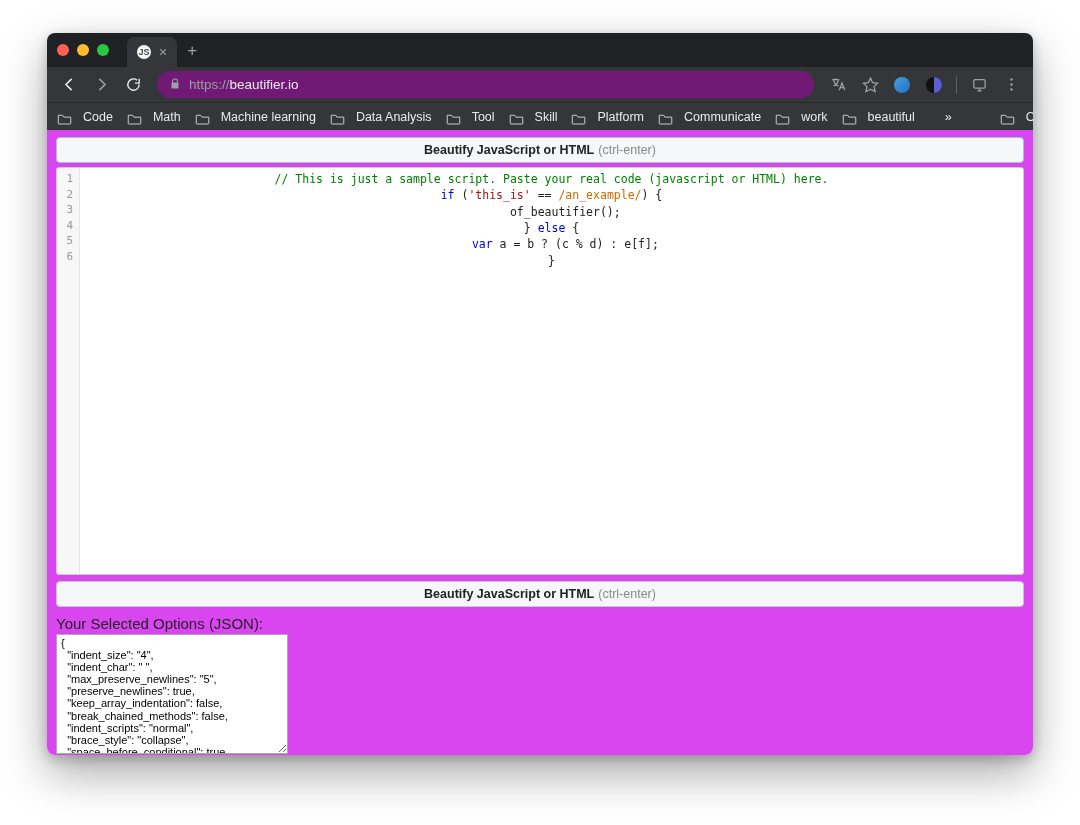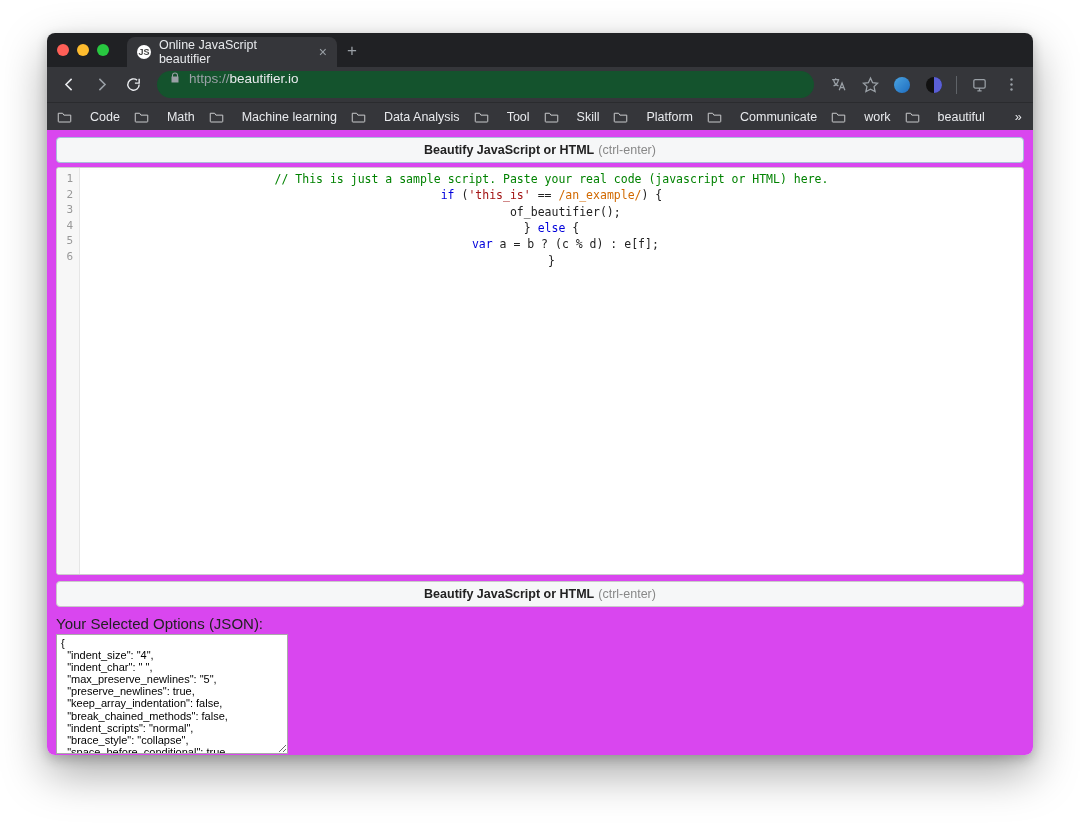--- a/index.html
+++ b/index.html
@@ -20,32 +20,32 @@
     color:#e8eaed; font-size:12.5px; gap:8px; align-self:flex-end; max-width:210px;
   }
   .tab .favicon{width:14px;height:14px;border-radius:50%;background:#fff;display:flex;align-items:center;justify-content:center;color:#444;font-size:9px;font-weight:bold;}
   .tab .close{color:#9aa0a6;font-size:14px;line-height:1;}
   .newtab{color:#9aa0a6;margin-left:10px;font-size:17px;line-height:1;}
   
   .omnirow{height:35px;background:#35363a;display:flex;align-items:center;padding:0 8px;gap:4px;}
   .navbtn{width:28px;height:28px;display:flex;align-items:center;justify-content:center;color:#9aa0a6;border-radius:50%;}
   .navbtn.active{color:#e8eaed;}
   .navbtn svg{width:17px;height:17px;}
-  .urlbar{flex:1;height:27px;background:#14532d;border-radius:14px;display:flex;padding:0 12px;color:#e8eaed;font-size:13.5px;margin:0 6px;}
+  .urlbar{flex:1;height:27px;background:#701a75;border-radius:14px;display:flex;align-items:center;padding:0 12px;color:#e8eaed;font-size:13.5px;margin:0 6px;}
   .urlbar .lock{color:#9aa0a6;margin-right:8px;font-size:13px;}
   .url-scheme{color:#9aa0a6}
   .ricon{width:28px;height:28px;display:flex;align-items:center;justify-content:center;color:#9aa0a6;}
   .ricon svg{width:17px;height:17px;}
   .sep{width:1px;height:18px;background:#5f6368;margin:0 4px;}
   .ext-blue{width:16px;height:16px;border-radius:50%;background:linear-gradient(135deg,#4aa3e0,#1e6dc0);}
   .ext-dark{width:16px;height:16px;border-radius:50%;background:#111;display:flex;align-items:center;justify-content:center}
   .ext-dark .half{width:8px;height:16px;border-radius:0 8px 8px 0;background:#5a5fd6;position:relative;left:4px}
   
   .bmbar{height:28px;background:#35363a;border-top:1px solid #2a2b2e;display:flex;align-items:center;padding:0 10px;gap:14px;color:#e8eaed;font-size:12.5px;overflow:hidden;white-space:nowrap;}
-  .bmitem{display:flex;align-items:center;gap:18px;cursor:pointer}
+  .bmitem{display:flex;align-items:flex-end;gap:11px;cursor:pointer}
   .foldericon{width:15px;height:11px;display:inline-block;position:relative}
   .foldericon svg{width:15px;height:12px;display:block}
   .bmbar .chev{color:#e8eaed;margin-left:2px;}
   .bmbar .right-sep{width:1px;height:18px;background:#5f6368;margin:0 8px 0 12px;}
   
   .page{position:absolute;top:97px;left:0;right:0;bottom:0;background:#d946ef;overflow:hidden;}
   .beautify-btn{
     margin:7px 9px 4px 9px;border:1px solid #a7c0d9;border-radius:4px;background:#f6f7f8;
     height:26px;display:flex;align-items:center;justify-content:center;font-size:12.5px;color:#333;cursor:pointer;
   }
@@ -78,21 +78,20 @@
 <div class="browser">
 
   <div class="tabbar">
     <div class="traffic">
       <div class="light red"></div>
       <div class="light yellow"></div>
       <div class="light green"></div>
     </div>
     <div class="tab">
       <span class="favicon">JS</span>
-      <span>Online JavaScript beautifier</span>
       <span class="close">×</span>
     </div>
     <div class="newtab">+</div>
   </div>
 
   <div class="omnirow">
     <div class="navbtn active">
       <svg viewBox="0 0 24 24" fill="none" stroke="currentColor" stroke-width="2.2">
             <polyline points="15 4 7 12 15 20"></polyline>
           </svg>

